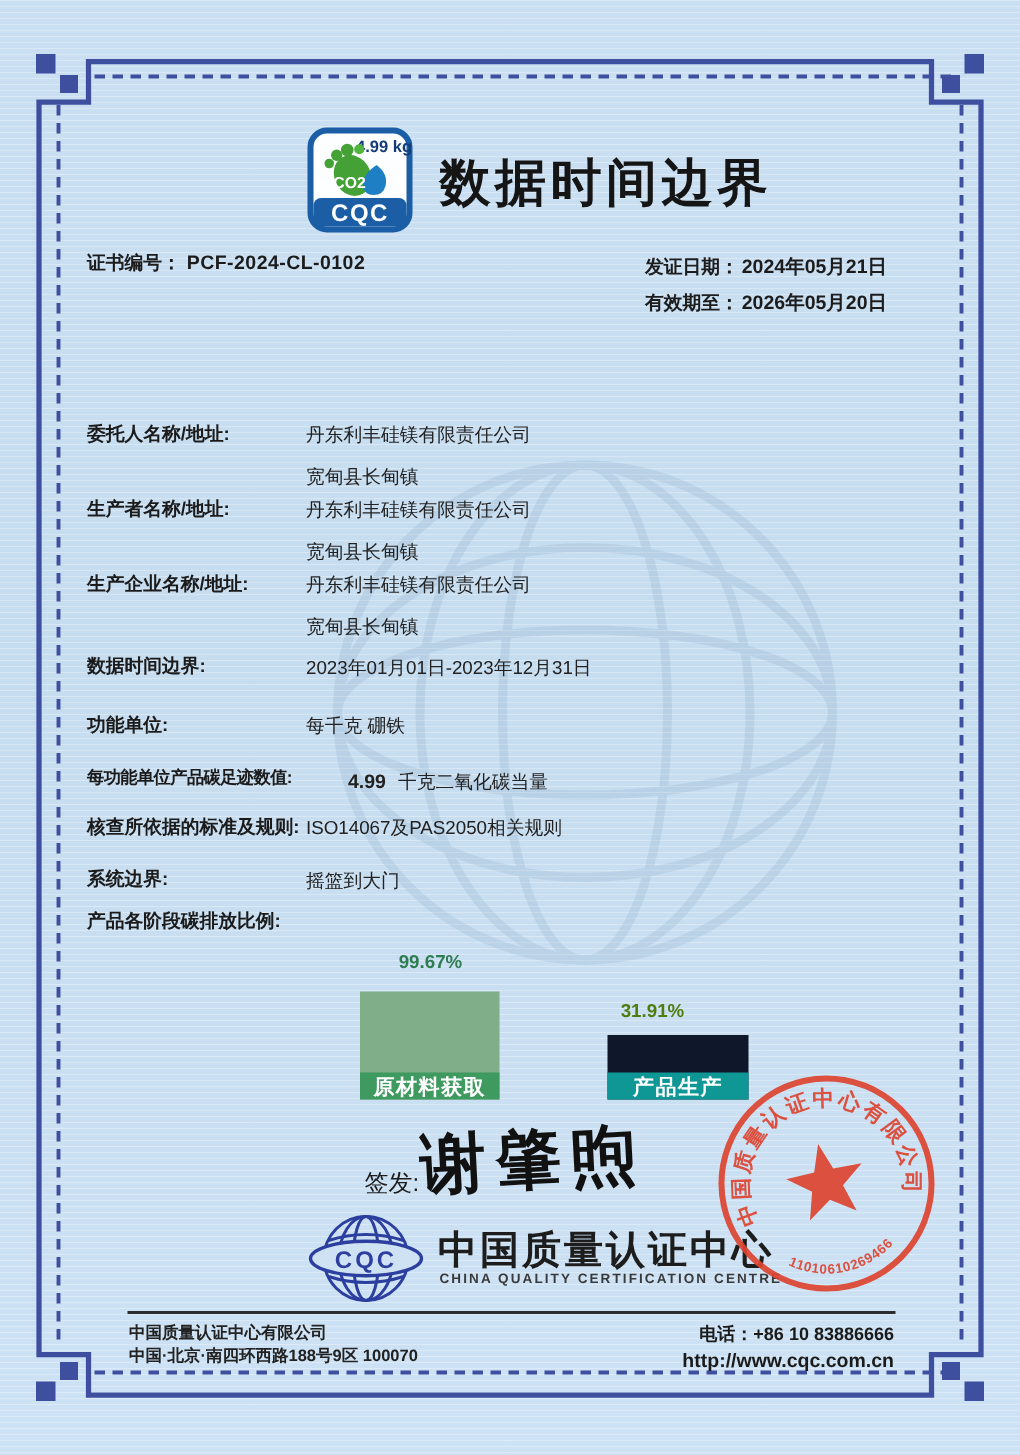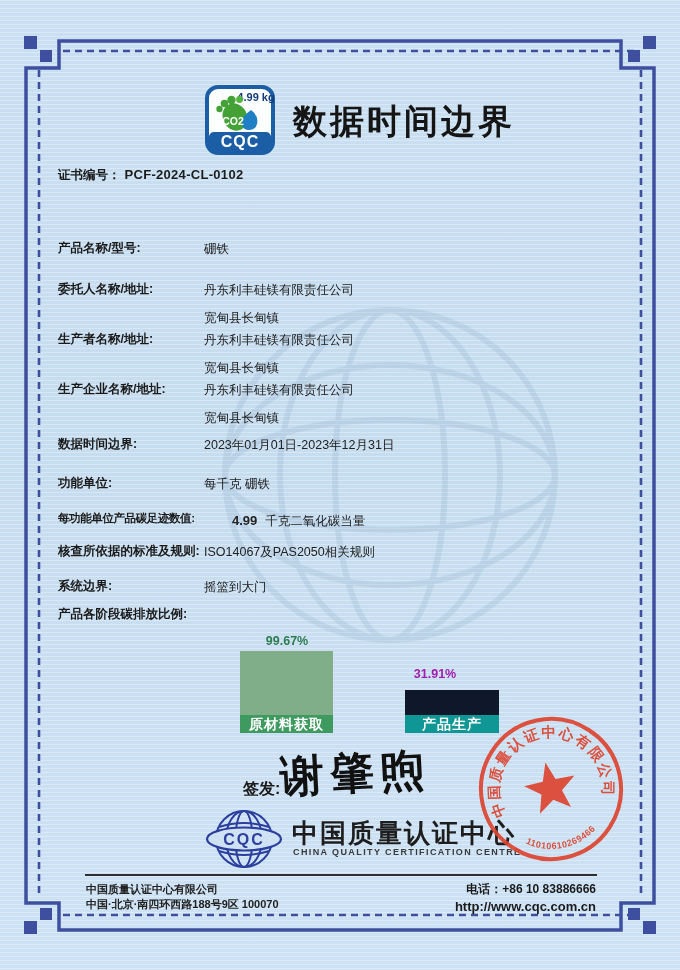--- a/index.html
+++ b/index.html
@@ -46,30 +46,30 @@
   .row{position:absolute;left:58px;width:566px;font-size:12.5px;}
   .row-label{font-weight:bold;white-space:nowrap;color:#1b1b1b;}
   .row-label.tight{font-size:11.5px;letter-spacing:-.4px;}
   .row-val{position:absolute;left:146px;top:0;font-weight:500;white-space:nowrap;color:#222;line-height:19px;}
   .row-val .line2{display:block;margin-top:9px;}
   .pcf-num{font-weight:bold;font-size:13px;margin-right:8px;margin-left:28px;}
 
   
   .pct{position:absolute;font-size:12.5px;font-weight:bold;text-align:center;width:94px;}
   .pct1{left:240px;top:634px;color:#2e7d52;}
-  .pct2{left:388px;top:667px;color:#a21caf;}
+  .pct2{left:388px;top:667px;color:#4d7c0f;}
   .bar{position:absolute;display:flex;flex-direction:column;justify-content:flex-end;}
   .bar1{left:240px;width:93px;bottom:237px;background:#7fae88;}
   .bar2{left:405px;width:94px;bottom:237px;background:#0f172a;}
   .band{height:18px;line-height:18px;text-align:center;color:#fff;font-size:14px;font-weight:bold;letter-spacing:1px;}
   .bar1 .band{background:#3f9a5f;}
   .bar2 .band{background:#0f9795;}
 
   
-  .sign-label{position:absolute;left:243px;top:779px;font-size:16px;font-weight:bold;}
+  .sign-label{position:absolute;left:243px;top:779px;font-size:16px;font-weight:normal;}
   .sign-name{
     position:absolute;left:280px;top:744px;
     font-family:cursive;font-size:44px;font-weight:bold;color:#111;
     transform:rotate(-3deg);letter-spacing:6px;white-space:nowrap;
   }
   .org-logo{position:absolute;left:196px;top:806px;}
   .org-cn{position:absolute;left:292px;top:816px;font-size:26px;font-weight:bold;letter-spacing:2px;color:#1d1d1d;white-space:nowrap;}
   .org-en{position:absolute;left:293px;top:847px;font-size:9px;font-weight:bold;letter-spacing:1.4px;color:#3a3a3a;white-space:nowrap;}
 
   .seal{position:absolute;left:460px;top:698px;opacity:.92;}
@@ -133,26 +133,26 @@
       <text x="29" y="41" text-anchor="middle" font-size="10.5" font-weight="bold" fill="#ffffff" font-family="Liberation Sans, sans-serif">CO2</text>
       <rect x="5" y="48" width="62" height="19" rx="5" fill="#1b5ea6"></rect>
       <text x="36" y="63" text-anchor="middle" font-size="16" font-weight="bold" fill="#ffffff" letter-spacing="1" font-family="Liberation Sans, sans-serif">CQC</text>
     </svg>
 
     <div class="title">数据时间边界</div>
 
     <div class="meta-left">
       <span>证书编号：</span><span class="val">PCF-2024-CL-0102</span>
     </div>
-
-
-    <div class="row" style="top:240px">
-      <span class="row-label">产品名称/型号:</span>
-      <span class="row-val">硼铁</span>
-    </div>
+    <div class="meta-right">
+      <div><span>发证日期：</span><span class="val">2024年05月21日</span></div>
+      <div><span>有效期至：</span><span class="val">2026年05月20日</span></div>
+    </div>
+
+
     <div class="row" style="top:281px">
       <span class="row-label">委托人名称/地址:</span>
       <span class="row-val"><span>丹东利丰硅镁有限责任公司</span><span class="line2">宽甸县长甸镇</span></span>
     </div>
     <div class="row" style="top:331px">
       <span class="row-label">生产者名称/地址:</span>
       <span class="row-val"><span>丹东利丰硅镁有限责任公司</span><span class="line2">宽甸县长甸镇</span></span>
     </div>
     <div class="row" style="top:381px">
       <span class="row-label">生产企业名称/地址:</span>
@@ -177,21 +177,21 @@
     <div class="row" style="top:578px">
       <span class="row-label">系统边界:</span>
       <span class="row-val">摇篮到大门</span>
     </div>
     <div class="row" style="top:606px">
       <span class="row-label">产品各阶段碳排放比例:</span>
     </div>
 
     <div class="pct pct1">99.67%</div>
     <div class="pct pct2">31.91%</div>
-    <div class="bar bar1" style="height: 82px;">
+    <div class="bar bar1" style="height: 72px;">
       <div class="band">原材料获取</div>
     </div>
     <div class="bar bar2" style="height: 43px;">
       <div class="band">产品生产</div>
     </div>
 
     <div class="sign-label">签发:</div>
     <div class="sign-name">谢肇煦</div>
 
     <svg class="org-logo" width="96" height="66" viewBox="0 0 96 66">

